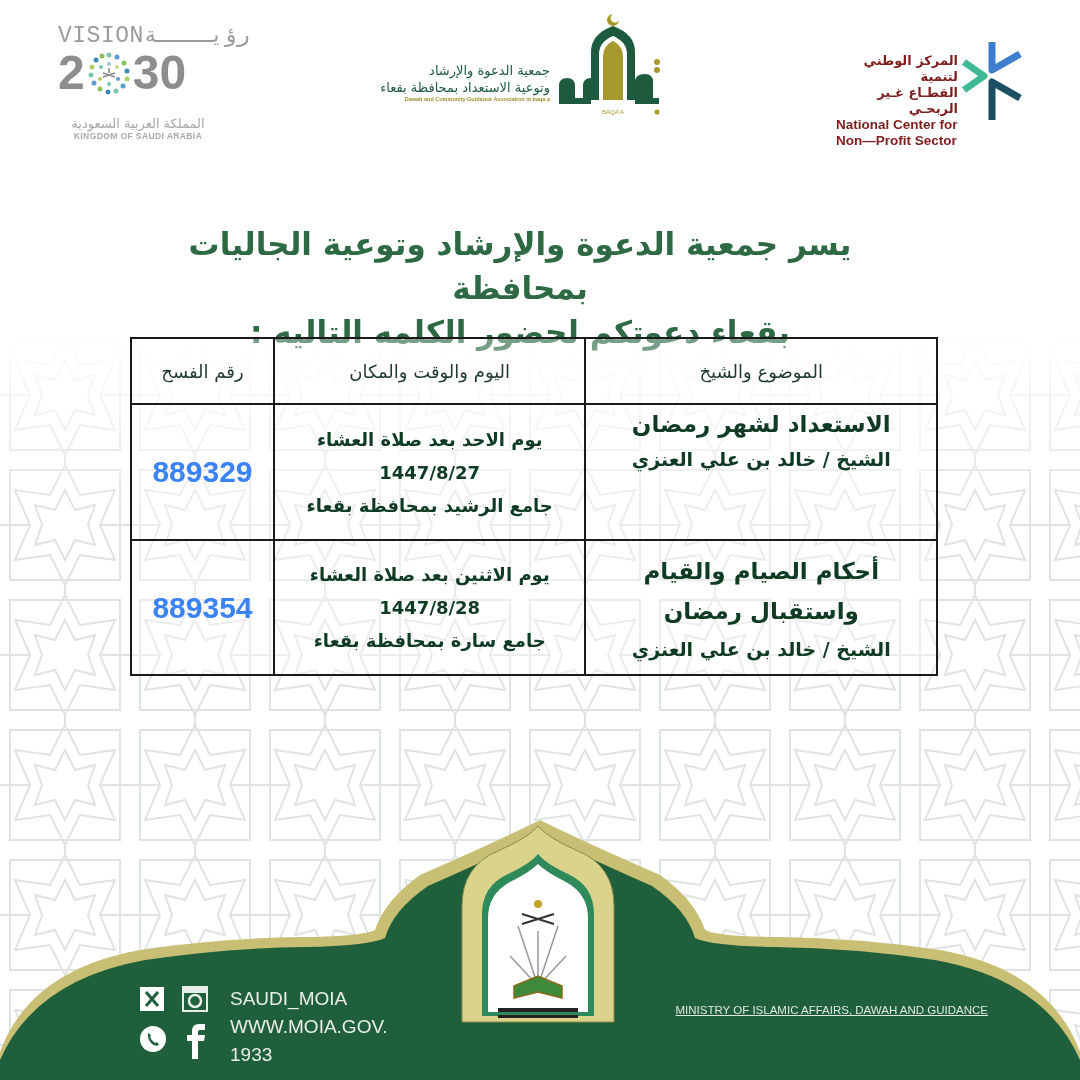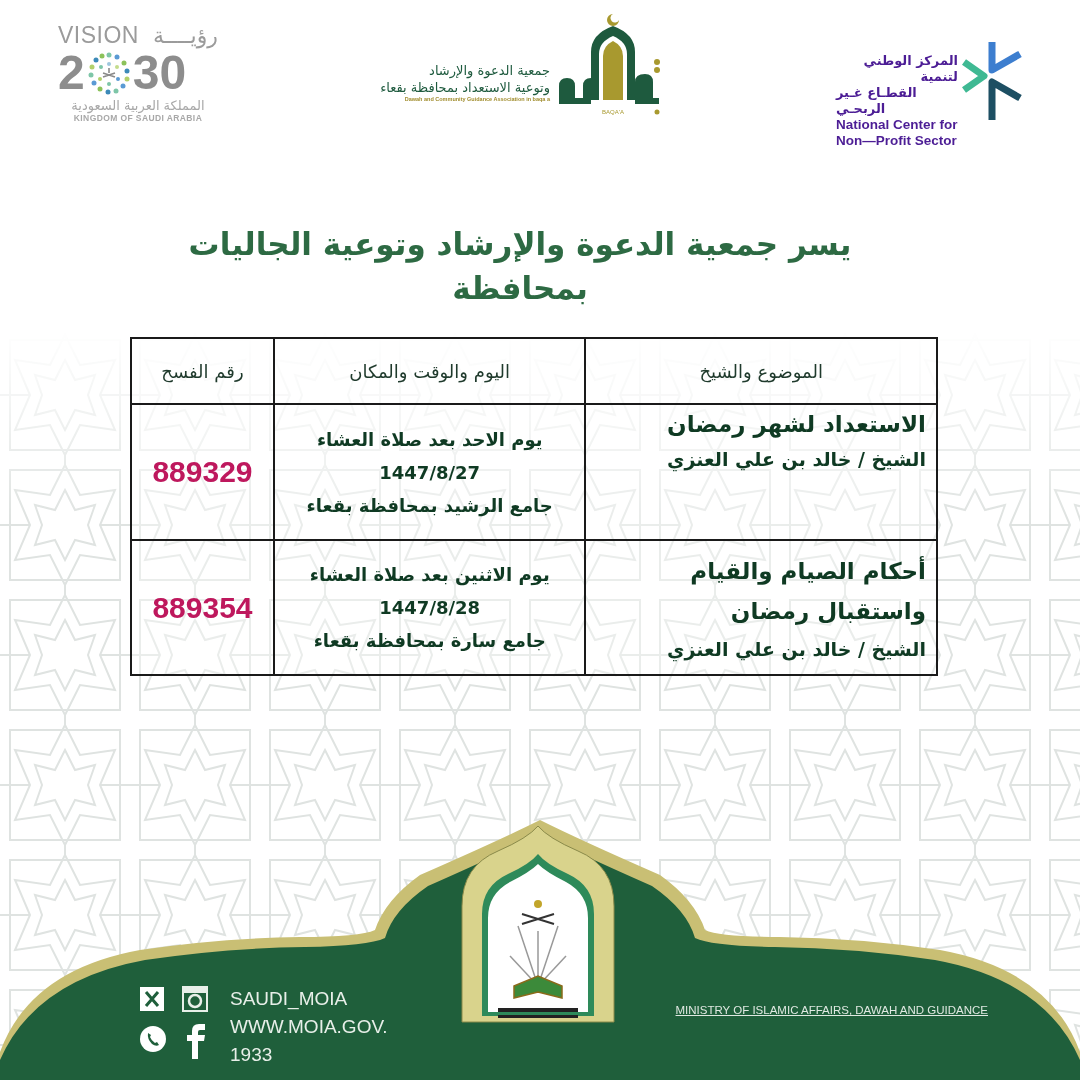--- a/index.html
+++ b/index.html
@@ -2,53 +2,53 @@
 <html><head>
 <meta charset="utf-8">
 <style>
   * { margin:0; padding:0; box-sizing:border-box; }
   html, body { width:1080px; height:1080px; overflow:hidden; background:#ffffff; }
   body { position:relative; font-family:"DejaVu Sans", sans-serif; }
   .pattern { position:absolute; left:0; right:0; top:330px; bottom:0; pointer-events:none; }
   .logo { position:absolute; }
   
   .v2030 { left:58px; top:22px; width:160px; height:108px; }
-  .v2030 .row1 { display:flex; justify-content:space-between; align-items:center; color:#9b9b9b; font-family:Liberation Sans, sans-serif; font-size:23px; letter-spacing:0.5px; }
+  .v2030 .row1 { display:flex; justify-content:space-between; align-items:center; color:#9b9b9b; font-family:Liberation Mono, monospace; font-size:23px; letter-spacing:0.5px; }
   .v2030 .row1 .ar { font-size:22px; }
   .v2030 .row2 { display:flex; align-items:center; color:#8d8d8d; font-family:"Liberation Sans", sans-serif; font-weight:bold; font-size:48px; line-height:44px; margin-top:2px; }
   .v2030 .dots { width:44px; height:44px; margin:0 2px; }
-  .v2030 .ar2 { color:#a8a8a8; font-size:13px; text-align:center; margin-top:3px; }
+  .v2030 .ar2 { color:#a8a8a8; font-size:13px; text-align:center; margin-top:21px; }
   .v2030 .en2 { color:#a8a8a8; font-size:8.5px; text-align:center; font-weight:bold; letter-spacing:0.4px; font-family:"Liberation Sans", sans-serif; }
   
   .baqaa { left:370px; top:12px; width:300px; height:110px; }
   .baqaa .txt { position:absolute; right:120px; top:50px; text-align:right; color:#1e5a3e; }
   .baqaa .txt .l1 { font-size:13px; line-height:17px; }
   .baqaa .txt .l2 { font-size:13px; line-height:17px; }
   .baqaa .txt .l3 { font-size:5.5px; color:#a08c2c; font-weight:bold; font-family:"Liberation Sans", sans-serif; }
   .baqaa svg { position:absolute; right:0; top:0; }
   
   .ncnp { left:832px; top:38px; width:200px; height:90px; }
-  .ncnp .txt { position:absolute; left:4px; top:15px; color:#4c1d95; }
+  .ncnp .txt { position:absolute; left:4px; top:15px; color:#7f1d1d; }
   .ncnp .txt .a { font-size:13px; font-weight:bold; line-height:16px; }
   .ncnp .txt .e { font-family:"Liberation Sans", sans-serif; font-size:13.5px; font-weight:bold; line-height:16px; }
   .ncnp svg { position:absolute; left:130px; top:0; }
   
   .title { position:absolute; left:120px; width:800px; top:222px; text-align:center; color:#2d6a43; font-weight:bold; font-size:31px; line-height:44px; direction:rtl; }
   
   table.events { position:absolute; left:130px; top:337px; width:808px; border-collapse:collapse; direction:rtl; background:rgba(255,255,255,0.35); }
   table.events td, table.events th { border:2px solid #1a1a1a; }
   table.events th { height:66px; font-size:18px; font-weight:normal; color:#1f3a2c; }
   .col-topic { width:352px; }
   .col-when { width:312px; }
   .col-num { width:143px; }
-  td.topic { text-align:right; padding:0 10px; vertical-align:top; color:#0f3a23; }
+  td.topic { text-align:center; padding:0 10px; vertical-align:top; color:#0f3a23; }
   td.topic .t { font-size:23px; font-weight:bold; line-height:34px; }
   td.topic .s { font-size:19px; font-weight:bold; line-height:36px; }
   td.when { text-align:center; font-size:18px; font-weight:bold; color:#0f3a23; line-height:33px; }
-  td.num { text-align:center; font-size:30px; font-weight:bold; color:#be185d; font-family:"Liberation Sans", sans-serif; }
+  td.num { text-align:center; font-size:30px; font-weight:bold; color:#3b82f6; font-family:"Liberation Sans", sans-serif; }
   tr.r1 td { height:136px; }
   tr.r2 td { height:135px; }
   tr.r1 td.topic { padding-top:2px; }
   tr.r2 td.topic { padding-top:10px; }
   tr.r2 td.topic .t { line-height:40px; }
   
   .footer { position:absolute; left:0; top:820px; width:1080px; height:260px; }
   .contact { position:absolute; left:138px; top:985px; }
   .contact .icons { position:absolute; left:0; top:0; width:75px; }
   .icon-box { position:absolute; }
@@ -137,33 +137,34 @@
     <circle cx="102" cy="50" r="3" fill="#a8992f"></circle>
       <circle cx="102" cy="58" r="3" fill="#a8992f"></circle>
     <circle cx="102" cy="100" r="2.5" fill="#a8992f"></circle>
     <text x="58" y="102" font-size="6" fill="#a8992f" text-anchor="middle" font-family="Liberation Sans, sans-serif">BAQA'A</text>
   </svg>
 </div>
 
 <div class="logo ncnp">
   <div class="txt">
     <div class="a" style="direction:rtl;text-align:right;width:122px;">المركز الوطني لتنمية</div>
-    <div class="a" style="direction:rtl;text-align:left;width:122px;">القطـاع غـير الربحـي</div>
+    <div class="a" style="direction:rtl;text-align:right;width:122px;">القطـاع غـير الربحـي</div>
     <div class="e">National Center for</div>
     <div class="e">Non—Profit Sector</div>
   </div>
   <svg width="70" height="86" viewBox="0 0 70 86">
     <path d="M30 4 L30 32 L58 16" fill="none" stroke="#3d7ecf" stroke-width="7" stroke-linejoin="round"></path>
     <path d="M2 24 L22 38 L2 52" fill="none" stroke="#3fb993" stroke-width="7" stroke-linejoin="round"></path>
     <path d="M58 60 L30 44 L30 82" fill="none" stroke="#1d4f63" stroke-width="7" stroke-linejoin="round"></path>
   </svg>
 </div>
 
 <div class="title">
   <div>يسر جمعية الدعوة والإرشاد وتوعية الجاليات بمحافظة</div>
+  <div>بقعاء دعوتكم لحضور الكلمه التاليه :</div>
 </div>
 
 <table class="events">
   <thead>
     <tr>
       <th class="col-topic">الموضوع والشيخ</th>
       <th class="col-when">اليوم والوقت والمكان</th>
       <th class="col-num">رقم الفسح</th>
     </tr>
   </thead>

